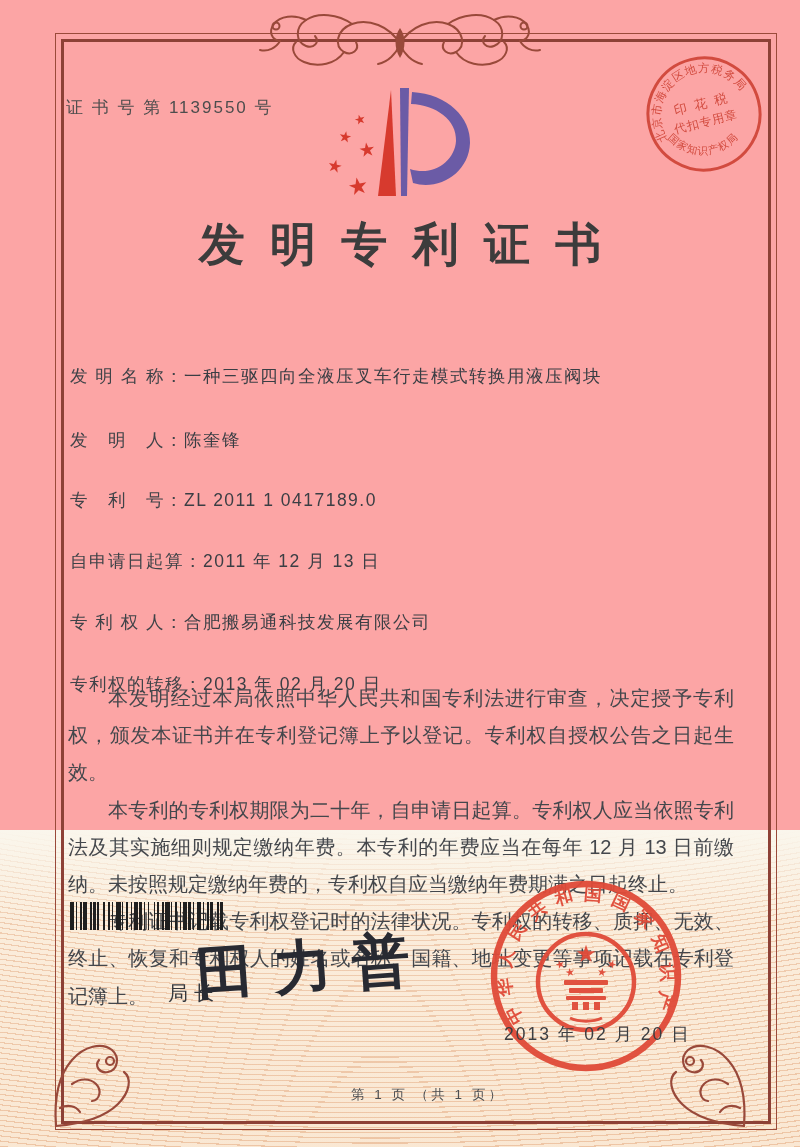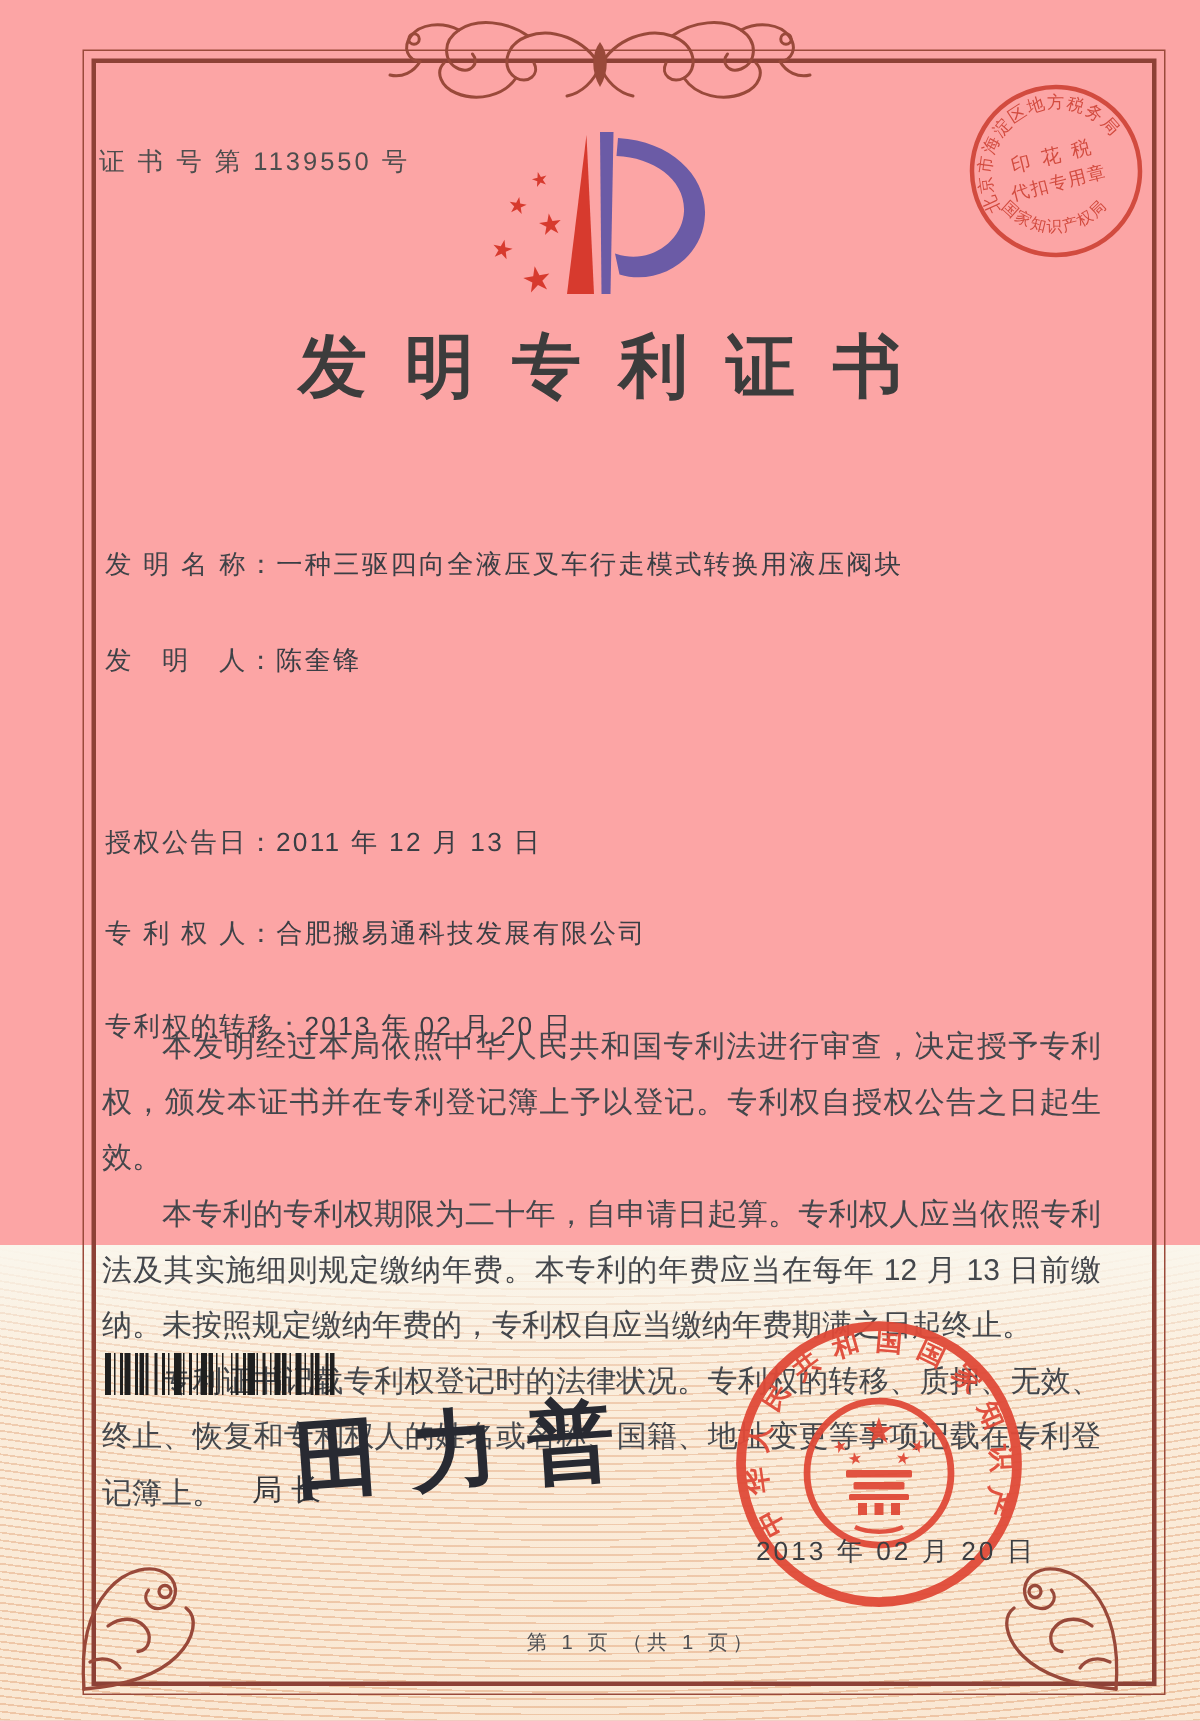--- a/index.html
+++ b/index.html
@@ -135,21 +135,22 @@
       <textPath href="#taxBottomArc" startOffset="2">国家知识产权局</textPath>
     </text>
     <text x="86" y="80" fill="#cf4437" font-size="13" text-anchor="middle" letter-spacing="2">印 花 税</text>
     <text x="86" y="98" fill="#cf4437" font-size="12" text-anchor="middle" letter-spacing="1">代扣专用章</text>
   </svg>
 
   <div class="title">发明专利证书</div>
 
   <div class="frow f0"><span class="flabel">发 明 名 称：</span><span class="fvalue">一种三驱四向全液压叉车行走模式转换用液压阀块</span></div>
   <div class="frow f1"><span class="flabel">发　明　人：</span><span class="fvalue">陈奎锋</span></div>
-  <div class="frow f3"><span class="flabel">授权公告日：</span><span class="fvalue">2011 年 12 月 13 日</span></div>
+  <div class="frow f2"><span class="flabel">专　利　号：</span><span class="fvalue">ZL 2011 1 0417189.0</span></div>
+  <div class="frow f3"><span class="flabel">自申请日起算：</span><span class="fvalue">2011 年 12 月 13 日</span></div>
   <div class="frow f4"><span class="flabel">专 利 权 人：</span><span class="fvalue">合肥搬易通科技发展有限公司</span></div>
   <div class="frow f5"><span class="flabel">专利权的转移：</span><span class="fvalue">2013 年 02 月 20 日</span></div>
 
   <div class="body-text">
     <p>本发明经过本局依照中华人民共和国专利法进行审查，决定授予专利权，颁发本证书并在专利登记簿上予以登记。专利权自授权公告之日起生效。</p>
     <p>本专利的专利权期限为二十年，自申请日起算。专利权人应当依照专利法及其实施细则规定缴纳年费。本专利的年费应当在每年 12 月 13 日前缴纳。未按照规定缴纳年费的，专利权自应当缴纳年费期满之日起终止。</p>
     <p>专利证书记载专利权登记时的法律状况。专利权的转移、质押、无效、终止、恢复和专利权人的姓名或名称、国籍、地址变更等事项记载在专利登记簿上。</p>
   </div>
 
   <div class="barcode">

